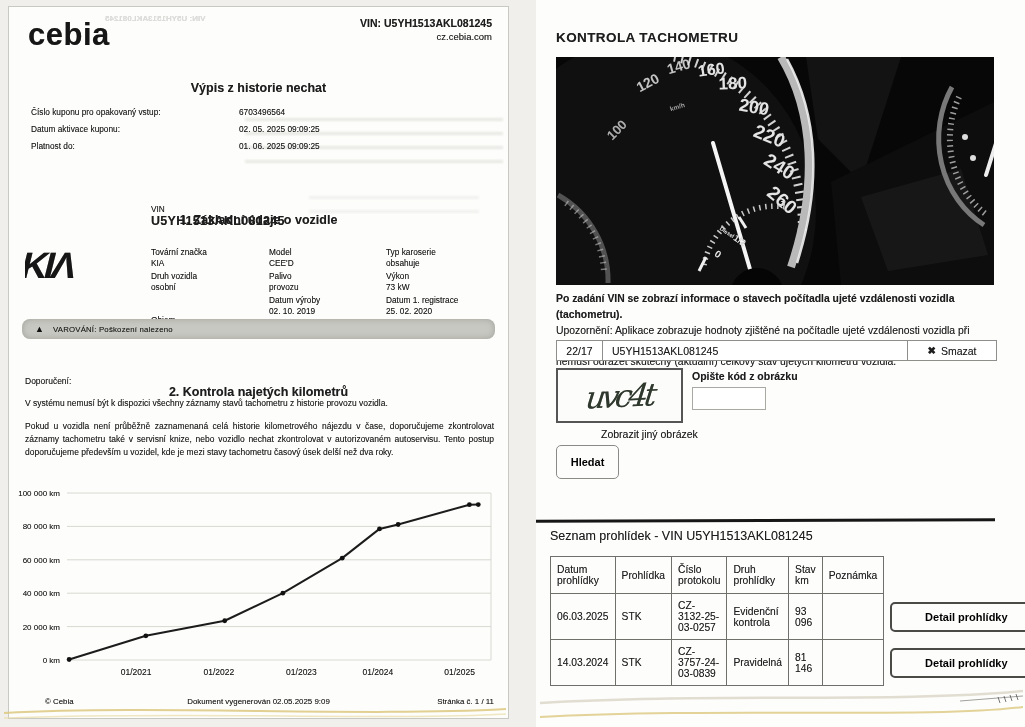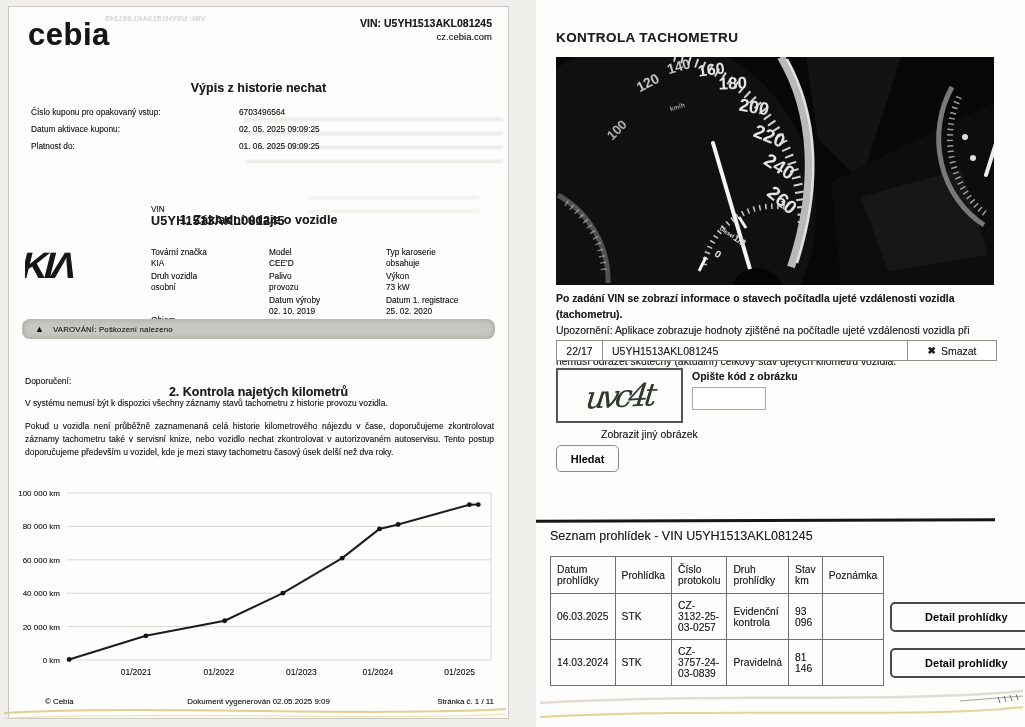--- a/index.html
+++ b/index.html
@@ -57,21 +57,21 @@
   .vf-clear{width:88px;display:flex;align-items:center;justify-content:center;border-left:1px solid #8e8e8a;cursor:pointer;}
   .vf-clear .x{font-weight:bold;margin-right:5px;font-size:10px;}
   .captcha-box{position:absolute;left:20px;top:368px;width:127px;height:55px;border:2px solid #555;
                background:#fcfcfa;display:flex;align-items:center;justify-content:center;box-sizing:border-box;}
   .captcha-code{font-family:"DejaVu Serif",serif;font-style:italic;font-size:31px;color:#2e382c;
                 letter-spacing:-4px;transform:rotate(-3deg) skewX(-10deg);}
   .captcha-label{position:absolute;left:156px;top:370px;font-size:10.5px;font-weight:bold;}
   .captcha-input{position:absolute;left:156px;top:387px;width:64px;height:21px;border:1px solid #a9a9a4;
                  background:#fff;font-size:11px;padding:0 4px;}
   .refresh-link{position:absolute;left:37px;top:428px;font-size:10.5px;cursor:pointer;margin-left:28px;}
-  .search-btn{position:absolute;left:20px;top:445px;width:63px;height:27px;border:1px solid #8a8a86;
+  .search-btn{position:absolute;left:20px;top:445px;width:63px;height:34px;border:1px solid #8a8a86;
               border-radius:5px;background:#fdfdfc;font-family:"Liberation Sans",sans-serif;
               font-size:11px;font-weight:bold;cursor:pointer;}
   .divider{position:absolute;left:0;top:519px;width:459px;height:3px;background:#161616;transform:rotate(-.2deg);}
   .list-title{position:absolute;left:14px;top:529px;font-size:12.5px;}
   .insp-table{position:absolute;left:14px;top:556px;border-collapse:collapse;font-size:10.3px;}
   .insp-table th,.insp-table td{border:1px solid #6f6f6b;padding:6px 6px;font-weight:normal;
                                 text-align:left;vertical-align:middle;background:#fdfdfc;}
   .insp-table th{height:24px;}
   .insp-table td{height:28px;}
   .col-date{width:57px;}.col-st{width:48px;}.col-prot{width:106px;}.col-type{width:54px;}

